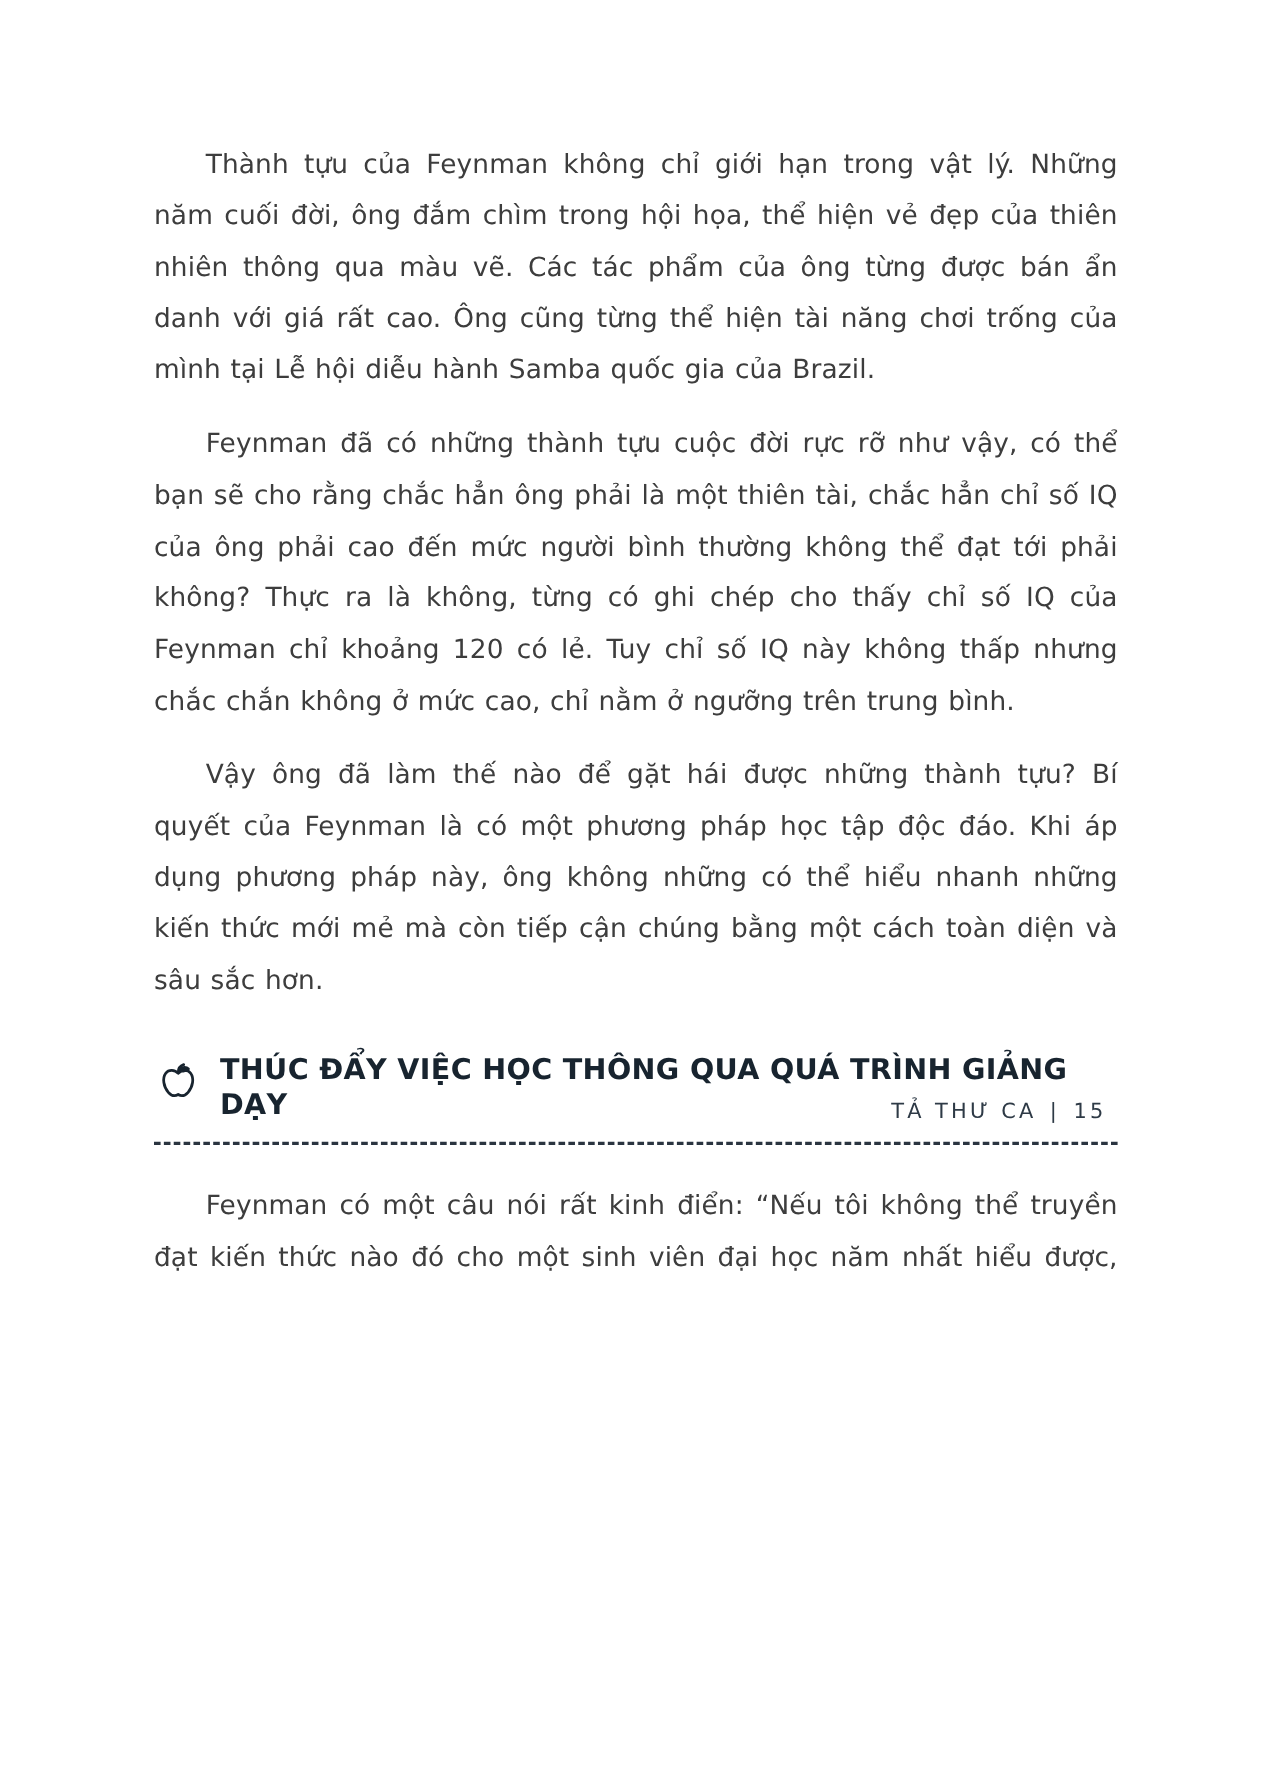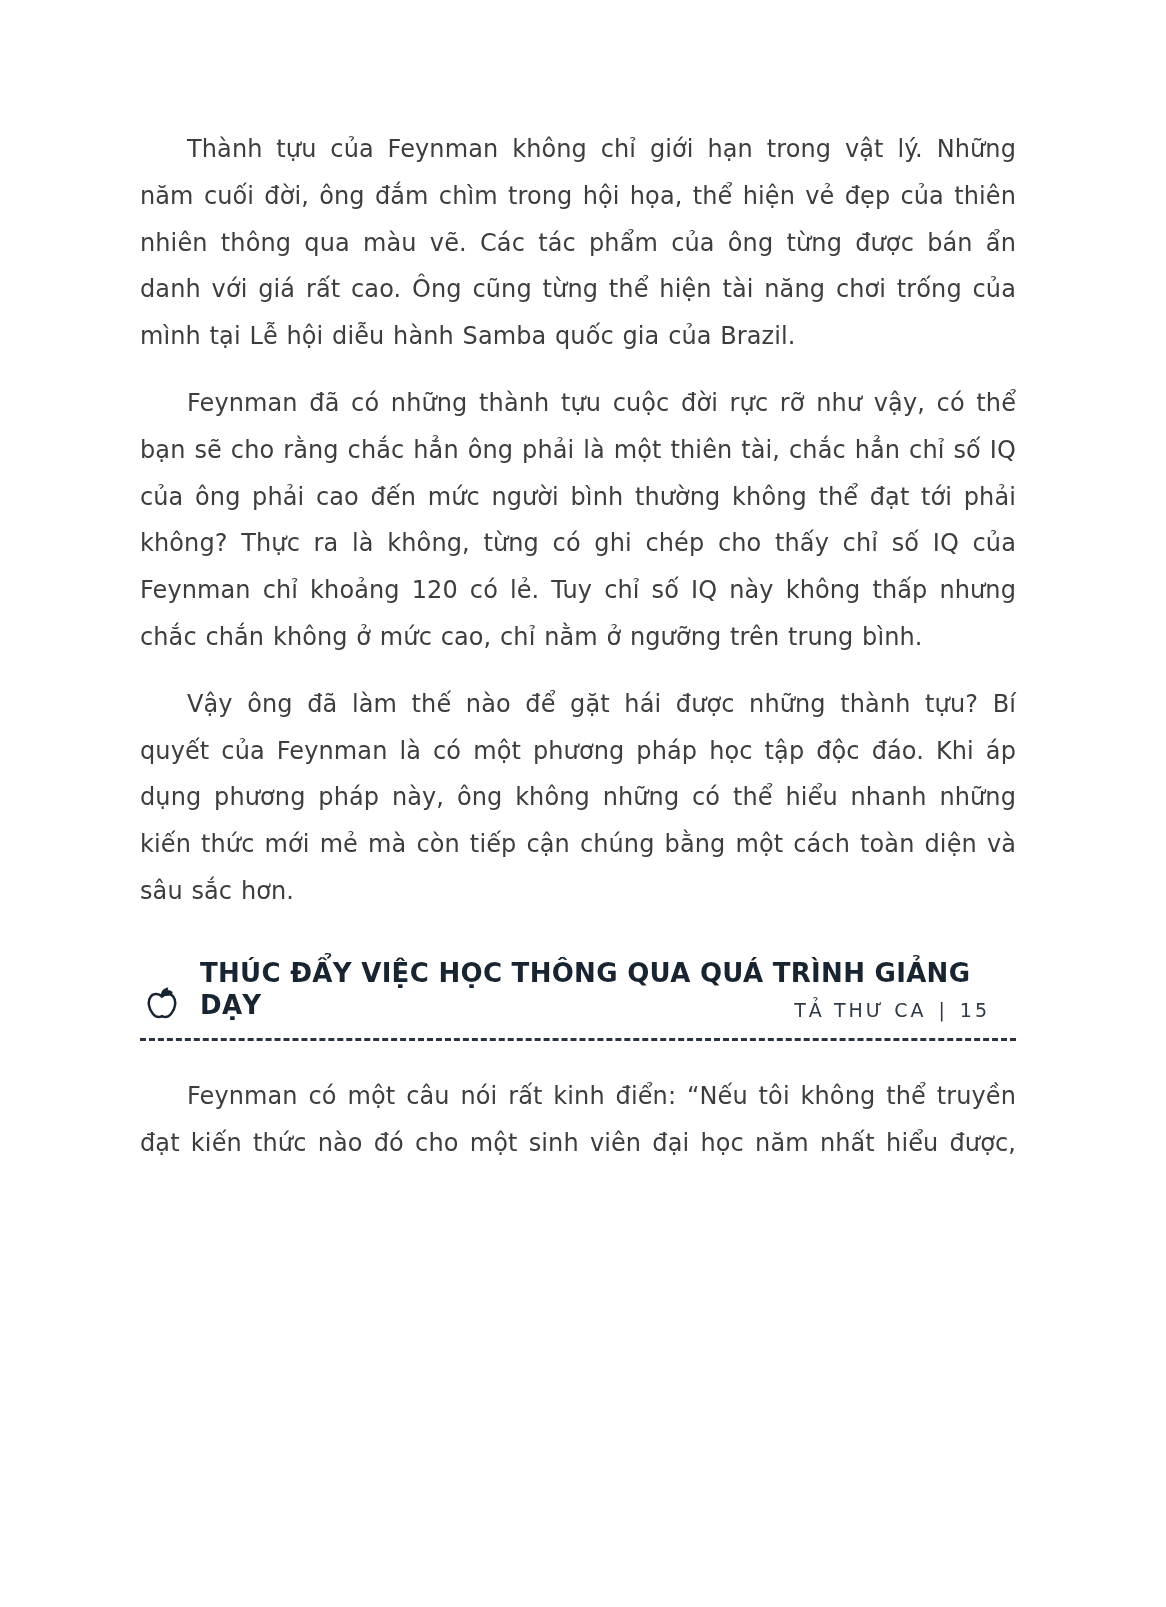--- a/index.html
+++ b/index.html
@@ -18,21 +18,20 @@
     font-size: 24px;
     line-height: 1.95;
     text-align: justify;
     text-indent: 47px;
     margin: 0 0 20px 0;
     letter-spacing: 0.1px;
     word-spacing: 1px;
   }
   .section-row {
     display: flex;
-    align-items: flex-end;
     gap: 16px;
     margin: 42px 0 32px 0;
     padding-bottom: 16px;
     border-bottom: 3px dashed #2a3440;
   }
   .apple-wrap {
     flex: 0 0 auto;
     width: 44px;
     height: 44px;
     display: flex;
@@ -43,21 +42,21 @@
   .section-heading {
     font-size: 26px;
     font-weight: 700;
     color: #18242f;
     letter-spacing: 0.3px;
     margin: 0;
     line-height: 1.25;
   }
   .footer {
     position: absolute;
-    right: 176px;
+    right: 160px;
     bottom: 140px;
     font-size: 19px;
     letter-spacing: 3px;
     color: #2e3a46;
     font-weight: 500;
     white-space: nowrap;
   }
   .footer .sep {
     margin: 0 12px;
     color: #2e3a46;

